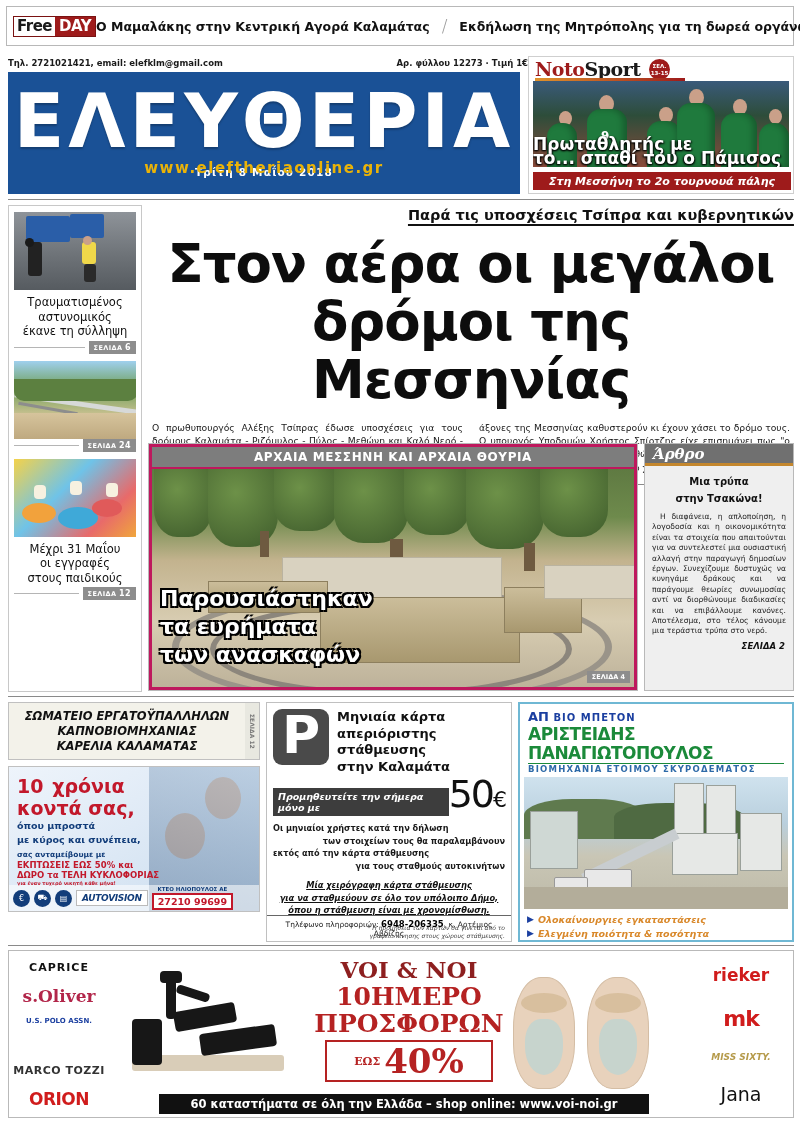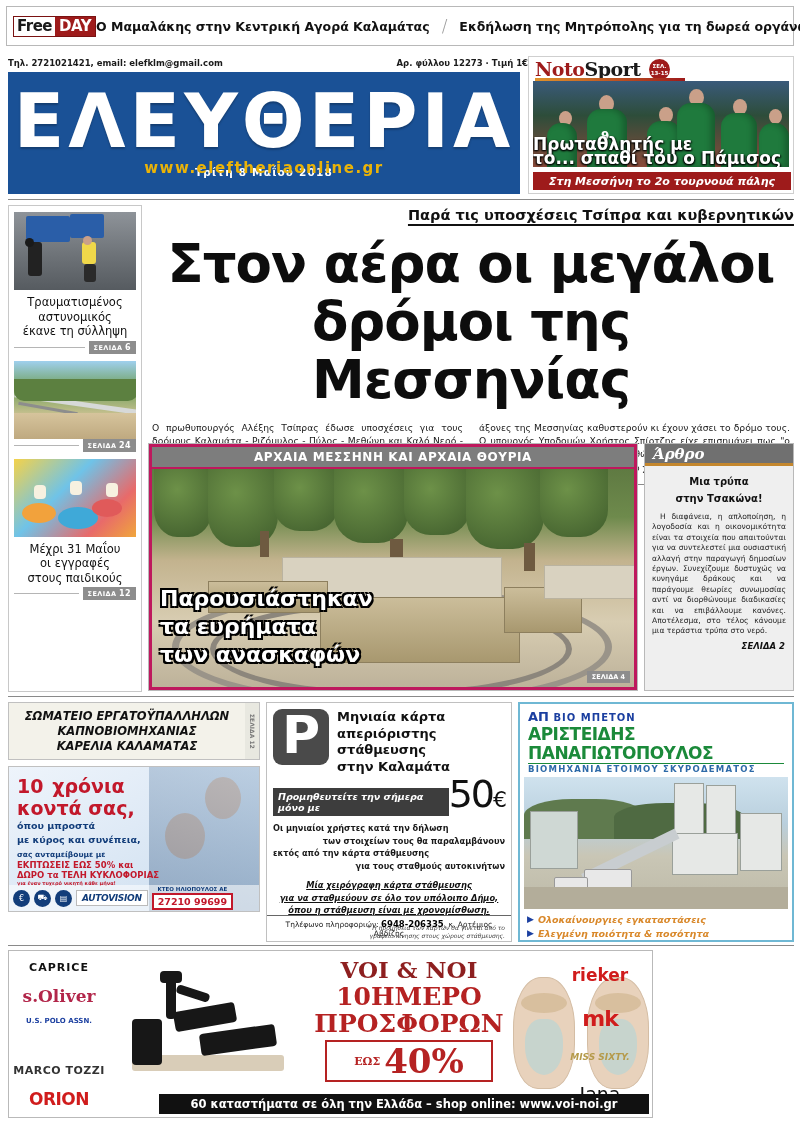--- a/index.html
+++ b/index.html
@@ -351,21 +351,21 @@
   .bt-photo .truck { position:absolute; background:#e8e8e8; border:1px solid #999; border-radius:2px; }
   .bt-bullets { margin-top:4px; padding-left:3px; }
   .bt-b {
     font-size:9.5px; font-weight:800; font-style:italic; color:#d9882a;
     line-height:13.5px; display:flex; gap:4px;
   }
   .bt-b .tri { color:#1b3fa0; font-size:9px; }
 
   
   .shoead {
-    position:absolute; left:8px; top:950px; width:645px; height:168px;
+    position:absolute; left:8px; top:950px; width:786px; height:168px;
     border:1px solid #b9b9b9; background:#ffffff; overflow:hidden;
   }
   .sa-brands-l {
     position:absolute; left:4px; top:4px; width:92px; height:160px;
     display:flex; flex-direction:column; align-items:center; justify-content:space-around;
   }
   .sa-brands-r {
     position:absolute; right:4px; top:4px; width:96px; height:160px;
     display:flex; flex-direction:column; align-items:center; justify-content:space-around;
   }

